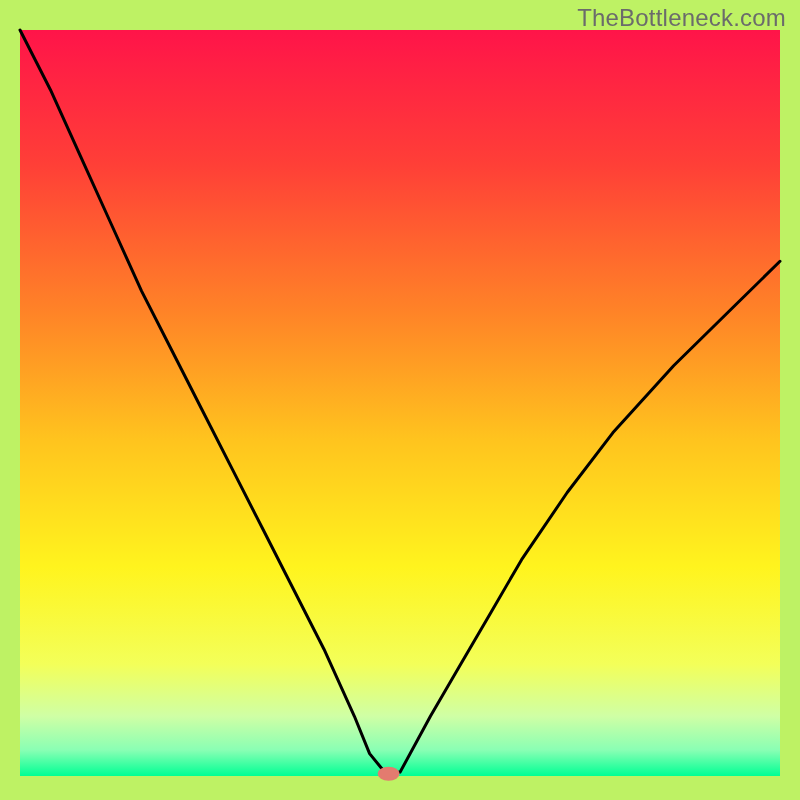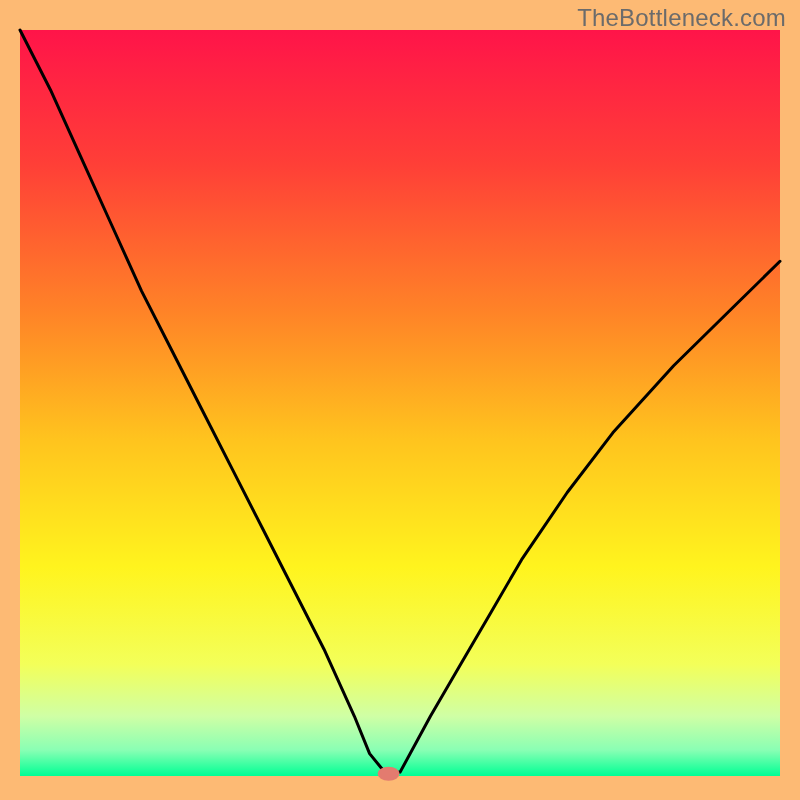--- a/index.html
+++ b/index.html
@@ -7,21 +7,21 @@
     padding: 0;
     width: 800px;
     height: 800px;
     background: #000;
     overflow: hidden;
   }
   .frame {
     position: relative;
     width: 800px;
     height: 800px;
-    background: #fdba74;
+    background: #bef264;
   }
   .watermark {
     position: absolute;
     top: 4px;
     right: 14px;
     font-family: Arial, Helvetica, sans-serif;
     font-size: 24px;
     font-weight: 500;
     color: #6b6b6b;
     letter-spacing: 0.2px;

